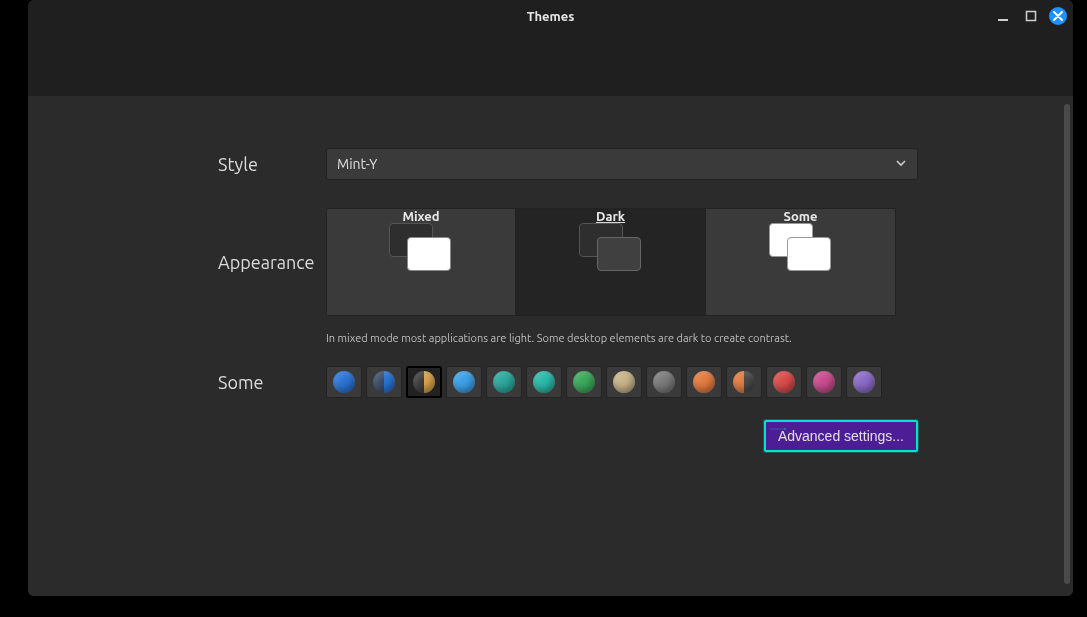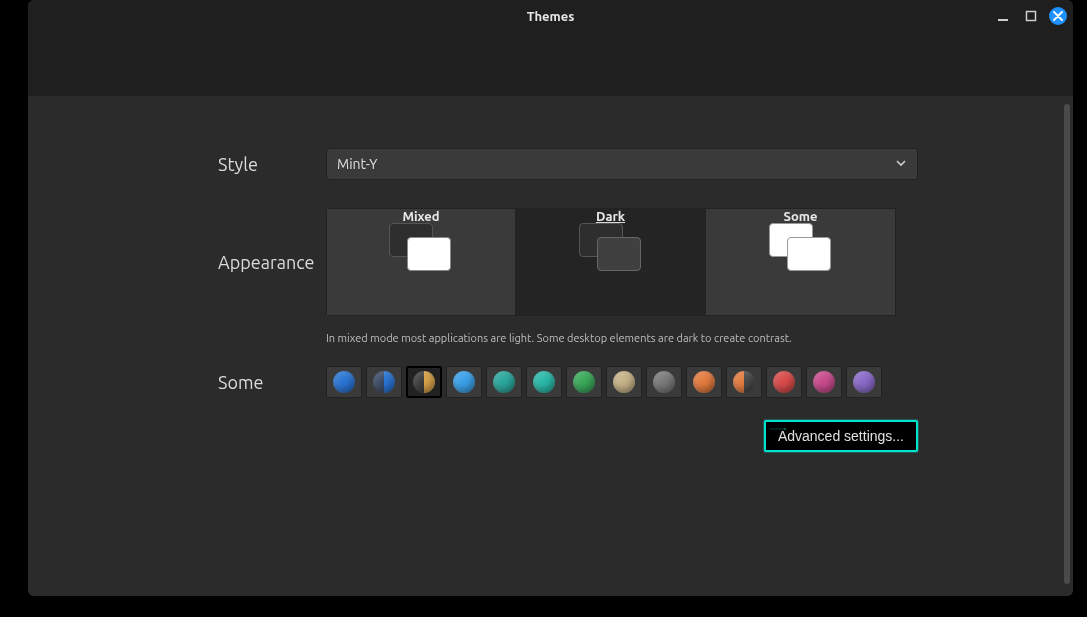--- a/index.html
+++ b/index.html
@@ -214,21 +214,21 @@
   }
   
   .adv-wrap {
     margin-left: 108px;
     display: flex;
     justify-content: flex-end;
     position: relative;
   }
   .adv-btn {
     padding: 6px 12px;
-    background: #000000;
+    background: #4c1d95;
     color: #e0e0e0;
     border: 2px solid #00e3cc;
     border-radius: 2px;
     cursor: pointer;
     font-size: 14px;
     box-shadow: 0 0 0 1px rgba(0,227,204,0.25);
   }
   .annotation-arrow {
     position: absolute;
     left: 392px;

